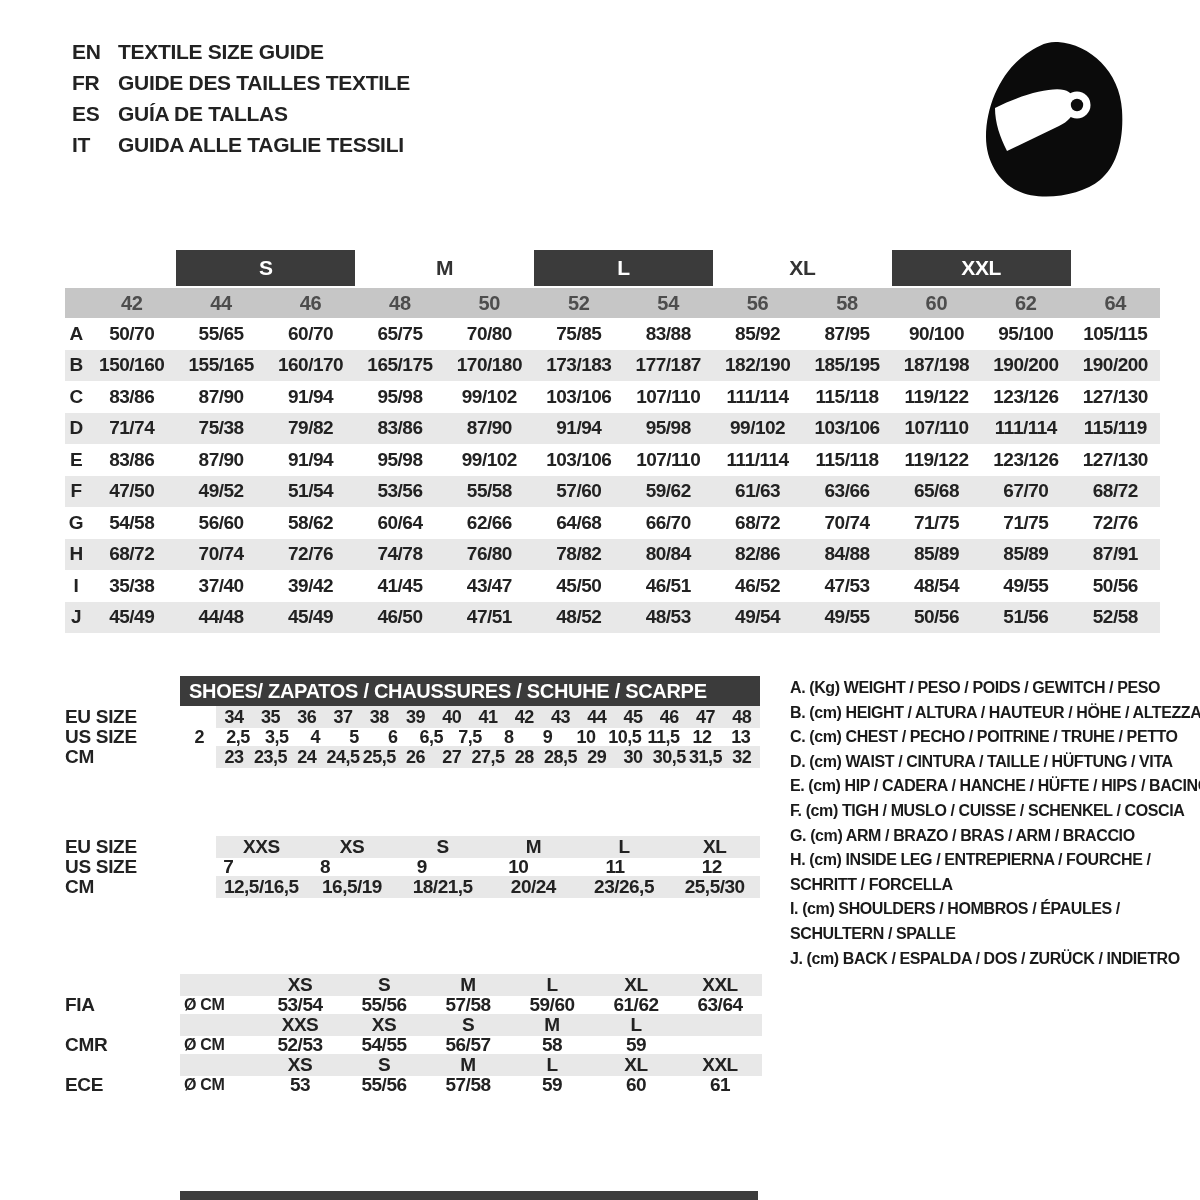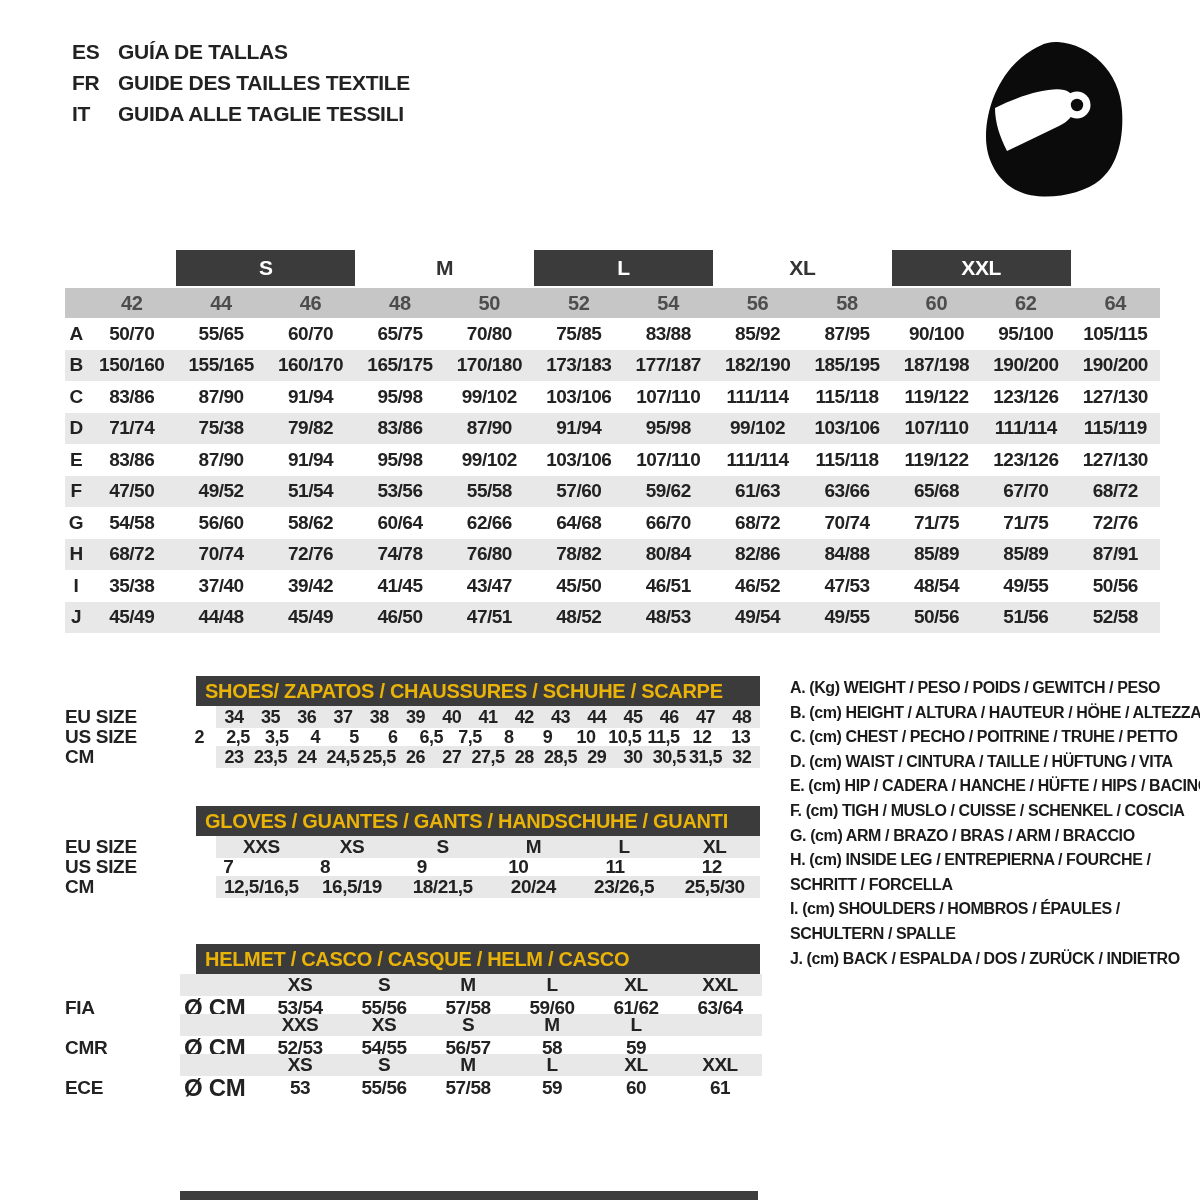--- a/index.html
+++ b/index.html
@@ -26,47 +26,51 @@
   .band-row > div { display:flex; align-items:center; justify-content:center; font-size:20px; color:#4d4d4d; }
   .drow { height:31.5px; }
   .drow > div { display:flex; align-items:center; justify-content:center; font-size:19px; letter-spacing:-0.5px; }
   .drow.alt { background:#e8e8e8; }
   .row-letter { font-size:19px; }
   
   .sub { position:absolute; left:65px; width:695px; }
   .shoes { top:676px; } .gloves { top:806px; } .helmets { top:944px; }
   .strow { display:grid; grid-template-columns:115px 1fr; height:20px; }
   .strow.titlebar { height:30px; }
-  .stitle { background:#3b3b3b; color:#eab308; font-size:20px; display:flex; align-items:center; padding-left:9px;margin-left:16px; }
+  .stitle { background:#3b3b3b; color:#ffffff; font-size:20px; display:flex; align-items:center; padding-left:9px; }
   .slabel { font-size:19px; display:flex; align-items:center; }
   .scells { display:flex; }
   .scells.gray { background:#e8e8e8;margin-left:36px; }
   .scell { flex:1; display:flex; align-items:center; justify-content:center; font-size:18px; letter-spacing:-0.5px; }
   .gloves .scell { font-size:19px; }
   .hcells { display:grid; grid-template-columns:78px repeat(6,84px); }
   .hcells.gray { background:#e8e8e8; }
   .hcell { display:flex; align-items:center; justify-content:center; font-size:19px; letter-spacing:-0.5px; }
-  .hunit { display:flex; align-items:center; justify-content:flex-start; padding-left:4px; font-size:24px; }
+  .hunit { display:flex; align-items:center; justify-content:flex-start; padding-left:4px; font-size:16px; }
   
   .legend { position:absolute; left:790px; top:676px; width:412px; }
   .legend-line { font-size:16px; line-height:24.6px; white-space:nowrap; letter-spacing:-0.4px; color:#1a1a1a; }
   
   .bottom-bar { position:absolute; left:180px; top:1191px; width:578px; height:9px; background:#3d3d3d; }
 </style>
 </head>
 <body>
 
 <div class="langs" id="langs">
     <div class="lang-row">
-      <div class="lang-code">ES</div>
-      <div class="lang-title">GUÍA DE TALLAS</div>
+      <div class="lang-code">EN</div>
+      <div class="lang-title">TEXTILE SIZE GUIDE</div>
     </div>
     <div class="lang-row">
       <div class="lang-code">FR</div>
       <div class="lang-title">GUIDE DES TAILLES TEXTILE</div>
+    </div>
+    <div class="lang-row">
+      <div class="lang-code">ES</div>
+      <div class="lang-title">GUÍA DE TALLAS</div>
     </div>
     <div class="lang-row">
       <div class="lang-code">IT</div>
       <div class="lang-title">GUIDA ALLE TAGLIE TESSILI</div>
     </div>
   </div>
 
 <div class="helmet-wrap">
   <svg width="156" height="168" viewBox="0 0 156 168" xmlns="http://www.w3.org/2000/svg">
     <path d="M82 4 C114 6 144 34 146 72 C148 102 141 128 124 142 C105 158 64 164 42 153 C22 144 10 122 10 99 C10 65 27 32 50 16 C60 9 70 3 82 4 Z" fill="#0b0b0b"></path>
@@ -313,21 +317,20 @@
         <div class="scell">30</div>
         <div class="scell">30,5</div>
         <div class="scell">31,5</div>
         <div class="scell">32</div>
       </div>
     </div>
   </div>
 <div class="sub gloves" id="gloves">
     <div class="strow titlebar">
       <div></div>
-      <div class="stitle">GLOVES / GUANTES / GANTS / HANDSCHUHE / GUANTI</div>
     </div>
     <div class="strow">
       <div class="slabel">EU SIZE</div>
       <div class="scells gray">
         <div class="scell">XXS</div>
         <div class="scell">XS</div>
         <div class="scell">S</div>
         <div class="scell">M</div>
         <div class="scell">L</div>
         <div class="scell">XL</div>
@@ -352,21 +355,20 @@
         <div class="scell">18/21,5</div>
         <div class="scell">20/24</div>
         <div class="scell">23/26,5</div>
         <div class="scell">25,5/30</div>
       </div>
     </div>
   </div>
 <div class="sub helmets" id="helmets">
     <div class="strow titlebar">
       <div></div>
-      <div class="stitle">HELMET / CASCO / CASQUE / HELM / CASCO</div>
     </div>
     <div class="strow">
       <div></div>
       <div class="hcells gray">
         <div class="hcell"></div>
         <div class="hcell">XS</div>
         <div class="hcell">S</div>
         <div class="hcell">M</div>
         <div class="hcell">L</div>
         <div class="hcell">XL</div>

